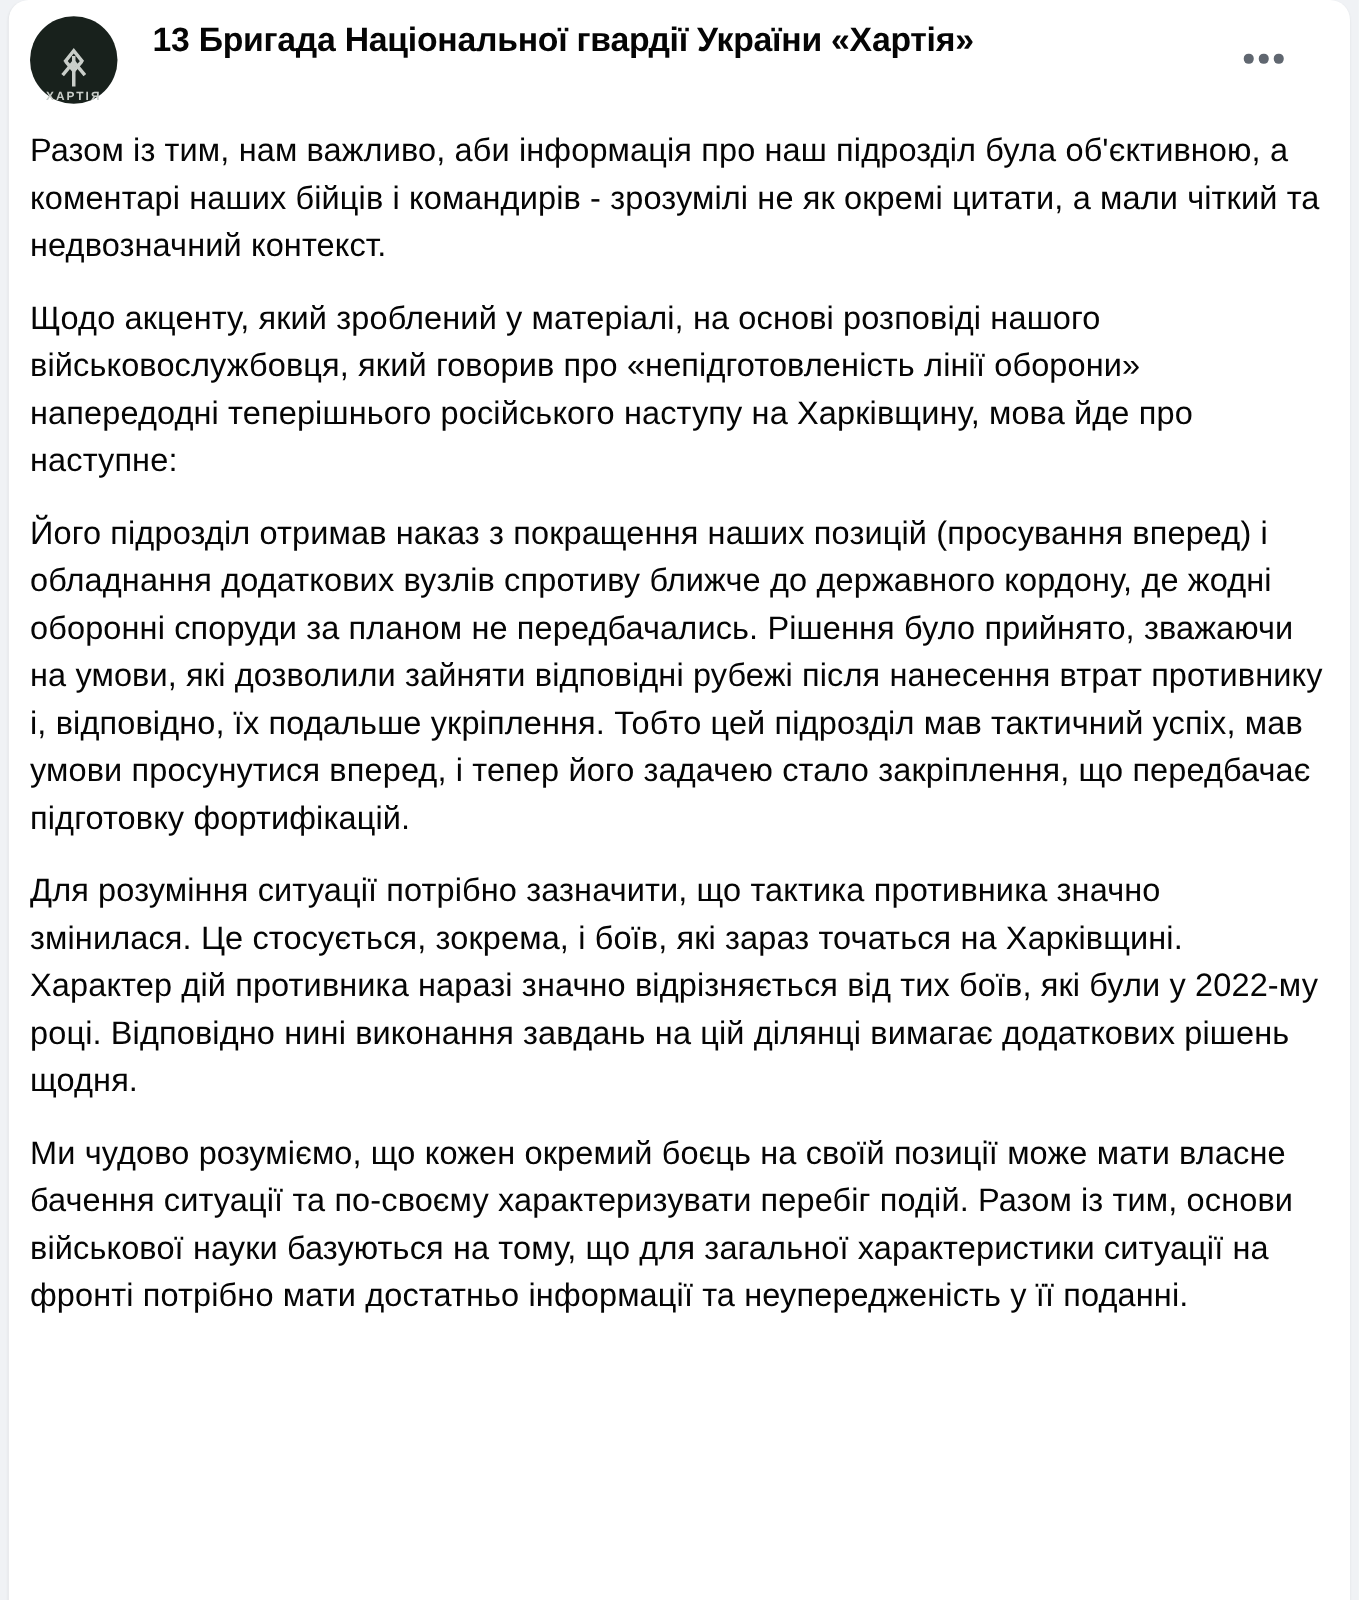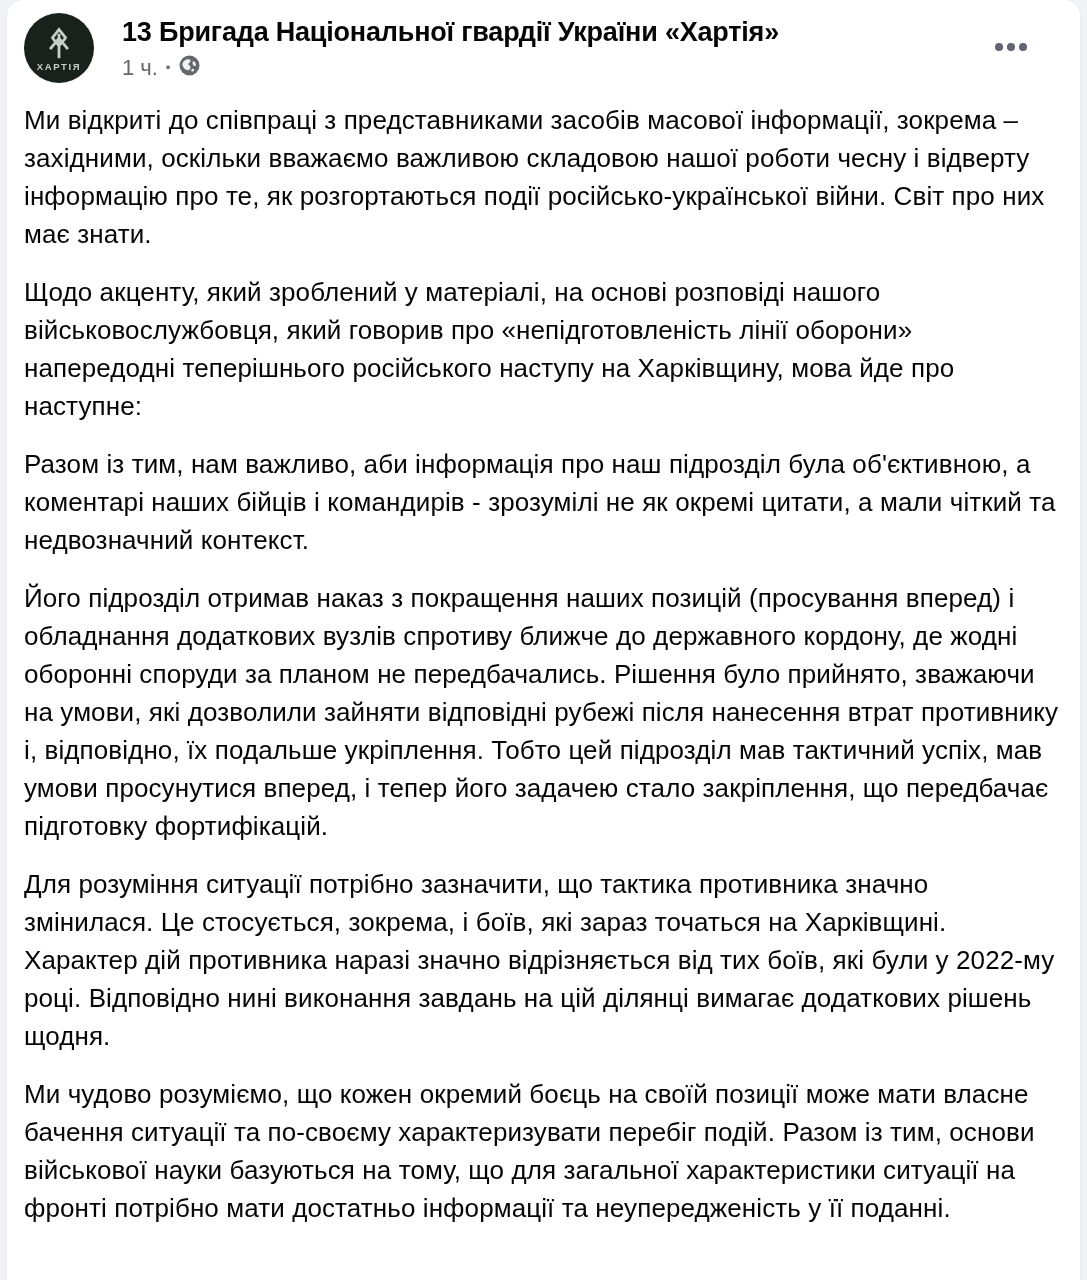--- a/index.html
+++ b/index.html
@@ -30,21 +30,21 @@
   .avatar {
     width: 70px;
     height: 70px;
     border-radius: 50%;
     background: #18211c;
     flex: 0 0 auto;
     position: relative;
     display: flex;
     flex-direction: column;
     align-items: center;
-    justify-content: center;
+    justify-content: flex-end;
     cursor: pointer;
   }
   .avatar svg { display: block; }
   .avatar-word {
     color: #c9cec9;
     font-size: 9.5px;
     letter-spacing: 1.6px;
     font-weight: 700;
     margin-top: -2px;
     user-select: none;
@@ -121,46 +121,33 @@
               <path d="M30 56 L50 32 L70 56"></path>
               <path d="M36 34 L50 50 L64 34"></path>
             </g>
           </svg>
         </span>
         <span class="avatar-word">ХАРТІЯ</span>
       </div>
 
       <div class="header-text">
         <div class="page-name">13 Бригада Національної гвардії України «Хартія»</div>
-        <div class="meta-row">
-          <span>1 ч.</span>
-          <span class="meta-sep">·</span>
-          <span class="globe">
-            <svg width="21" height="21" viewBox="0 0 16 16">
-              <circle cx="8" cy="8" r="7.6" fill="#65676b"></circle>
-              <path d="M2.6 6.6 C3.4 4.2, 5.8 2.9, 7.8 3.4 C9 3.8, 9.1 5, 8.1 5.7 C7.1 6.3, 6.7 7.1, 7.6 7.7 C9.1 8.5, 9.2 10, 8.1 11 C7 12.1, 4.9 11.4, 3.8 9.9 C3 8.8, 2.5 7.7, 2.6 6.6 Z" fill="#f0f2f5"></path>
-              <path d="M10.8 4.6 C12.3 5.1, 13.2 6.6, 12.8 8 C12.3 8.8, 11 8.3, 10.6 7.2 C10.3 6.3, 10.2 5.2, 10.8 4.6 Z" fill="#f0f2f5"></path>
-              <path d="M9.9 10.6 C10.9 10.3, 11.9 10.9, 11.5 11.8 C11 12.6, 9.7 12.9, 9.4 12.2 C9.2 11.6, 9.4 10.9, 9.9 10.6 Z" fill="#f0f2f5"></path>
-            </svg>
-          </span>
-        </div>
       </div>
 
       <div class="more-button">
         <span class="dot"></span>
         <span class="dot"></span>
         <span class="dot"></span>
       </div>
 
     </header>
 
     <section class="post-body">
-      <p>Ми відкриті до співпраці з представниками засобів масової інформації, зокрема – західними, оскільки вважаємо важливою складовою нашої роботи чесну і відверту інформацію про те, як розгортаються події російсько-української війни. Світ про них має знати.</p>
+      <p>Разом із тим, нам важливо, аби інформація про наш підрозділ була об'єктивною, а коментарі наших бійців і командирів - зрозумілі не як окремі цитати, а мали чіткий та недвозначний контекст.</p>
       <p>Щодо акценту, який зроблений у матеріалі, на основі розповіді нашого військовослужбовця, який говорив про «непідготовленість лінії оборони» напередодні теперішнього російського наступу на Харківщину, мова йде про наступне:</p>
-      <p>Разом із тим, нам важливо, аби інформація про наш підрозділ була об'єктивною, а коментарі наших бійців і командирів - зрозумілі не як окремі цитати, а мали чіткий та недвозначний контекст.</p>
       <p>Його підрозділ отримав наказ з покращення наших позицій (просування вперед) і обладнання додаткових вузлів спротиву ближче до державного кордону, де жодні оборонні споруди за планом не передбачались. Рішення було прийнято, зважаючи на умови, які дозволили зайняти відповідні рубежі після нанесення втрат противнику і, відповідно, їх подальше укріплення. Тобто цей підрозділ мав тактичний успіх, мав умови просунутися вперед, і тепер його задачею стало закріплення, що передбачає підготовку фортифікацій.</p>
       <p>Для розуміння ситуації потрібно зазначити, що тактика противника значно змінилася. Це стосується, зокрема, і боїв, які зараз точаться на Харківщині. Характер дій противника наразі значно відрізняється від тих боїв, які були у 2022-му році. Відповідно нині виконання завдань на цій ділянці вимагає додаткових рішень щодня.</p>
       <p>Ми чудово розуміємо, що кожен окремий боєць на своїй позиції може мати власне бачення ситуації та по-своєму характеризувати перебіг подій. Разом із тим, основи військової науки базуються на тому, що для загальної характеристики ситуації на фронті потрібно мати достатньо інформації та неупередженість у її поданні.</p>
 
     </section>
 
   </article>
 </div>
 
 </body></html>

